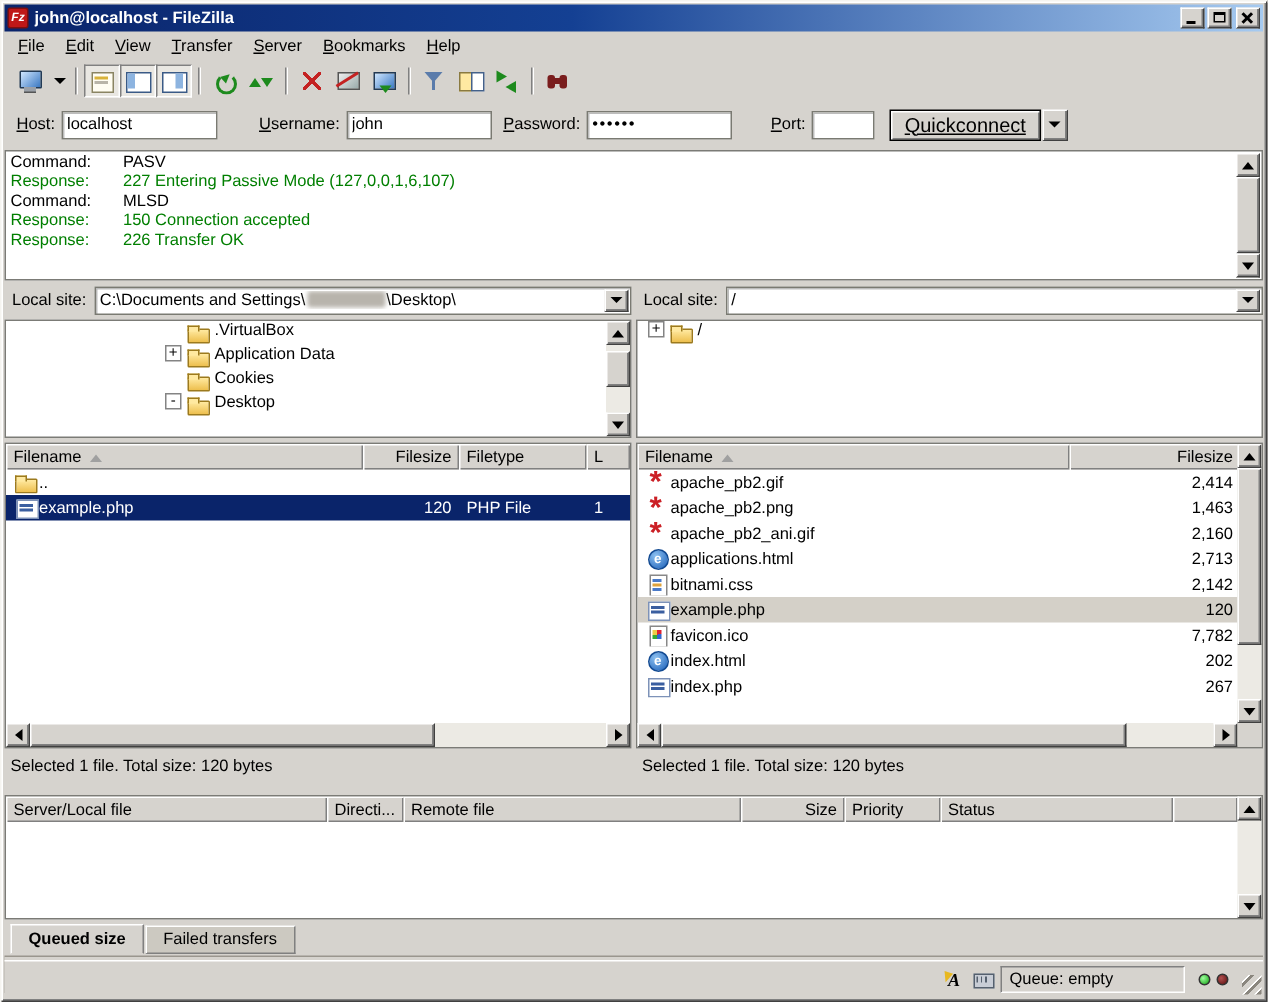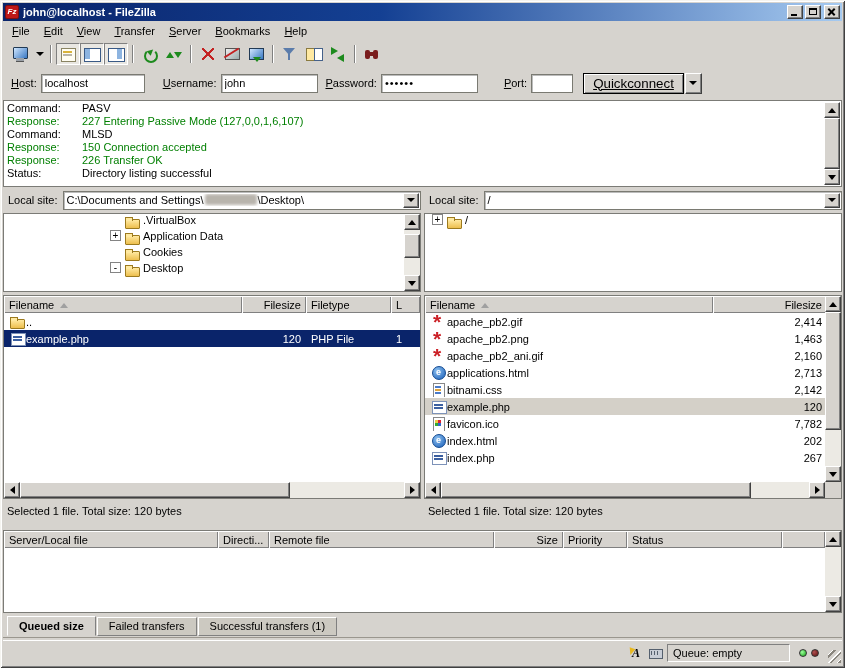--- a/index.html
+++ b/index.html
@@ -68,21 +68,21 @@
   .tico[data-icon=synchronized-browsing]::after{left:4px;top:8px;border:4px solid transparent;border-right:7px solid #1d8a1d}
   .tico[data-icon=find-files]::before{left:2px;top:4px;width:5px;height:9px;background:#7a1d1d;border-radius:2px;box-shadow:8px 0 0 #7a1d1d}
   .tico[data-icon=find-files]::after{left:7px;top:6px;width:5px;height:4px;background:#7a1d1d}
 
   
   .quickbar{position:absolute;left:3px;top:67px;right:3px;height:32px;display:flex;align-items:center;padding-left:8px}
   .qc-label{display:inline-block;margin-right:4px;white-space:nowrap}
   .qc-label::first-letter{text-decoration:underline}
   .field{height:19px;background:#fff;border:1px solid #7a7a72;box-shadow:inset 1px 1px 0 rgba(64,64,64,.35);
     font:11px "Liberation Sans","DejaVu Sans",sans-serif;padding:1px 3px;outline:none;border-radius:0}
-  .f-host{width:104px;margin-right:18px}
+  .f-host{width:104px;margin-right:28px}
   .f-user{width:97px;margin-right:8px}
   .f-pass{width:97px;margin-right:26px;letter-spacing:1px}
   .f-port{width:42px;margin-right:10px}
   .qc-btn{height:21px;padding:0 9px;background:#d6d3ce;border:1px solid #000;
     box-shadow:inset 1px 1px 0 #fff, inset -1px -1px 0 #808080;display:flex;align-items:center}
   .qc-btn span{text-decoration:underline}
   .qc-drop{width:17px;height:21px;background:#d6d3ce;border:1px solid;border-color:#fff #404040 #404040 #fff;
     box-shadow:inset -1px -1px 0 #808080;display:flex;align-items:center;justify-content:center;margin-left:1px}
   .arr{display:inline-block;width:0;height:0}
   .arr.down{border:4px solid transparent;border-top:4px solid #000;margin-top:4px}
@@ -318,24 +318,20 @@
         <span>MLSD</span>
       </div>
     <div class="log-line" data-kind="response">
         <span class="log-pre">Response:</span>
         <span>150 Connection accepted</span>
       </div>
     <div class="log-line" data-kind="response">
         <span class="log-pre">Response:</span>
         <span>226 Transfer OK</span>
       </div>
-    <div class="log-line" data-kind="status">
-        <span class="log-pre">Status:</span>
-        <span>Directory listing successful</span>
-      </div>
     <div class="sb-v" style="right:1px;top:1px;bottom:1px">
       <div class="sb-btn" style="top:0">
           <i class="arr a-up"></i>
         </div>
       <div class="sb-thumb" style="left:0;right:0;top:16px;bottom:16px"></div>
       <div class="sb-btn" style="bottom:0">
           <i class="arr a-down"></i>
         </div>
     </div>
   </div>
@@ -578,21 +574,20 @@
         </div>
       <div class="sb-btn" style="bottom:0">
           <i class="arr a-down"></i>
         </div>
     </div>
   </div>
 
   <div class="tabsrow">
     <span class="tab active">Queued size</span>
     <span class="tab">Failed transfers</span>
-    <span class="tab">Successful transfers (1)</span>
   </div>
 
   <div class="statusbar">
     <span class="sbicon" data-icon="data-type"></span>
     <span class="sbicon" data-icon="encryption"></span>
     <span class="sb-panel queue-panel">
         <span>Queue: empty</span>
       </span>
     <span class="sb-panel led-panel">
       <span class="led rx"></span>

